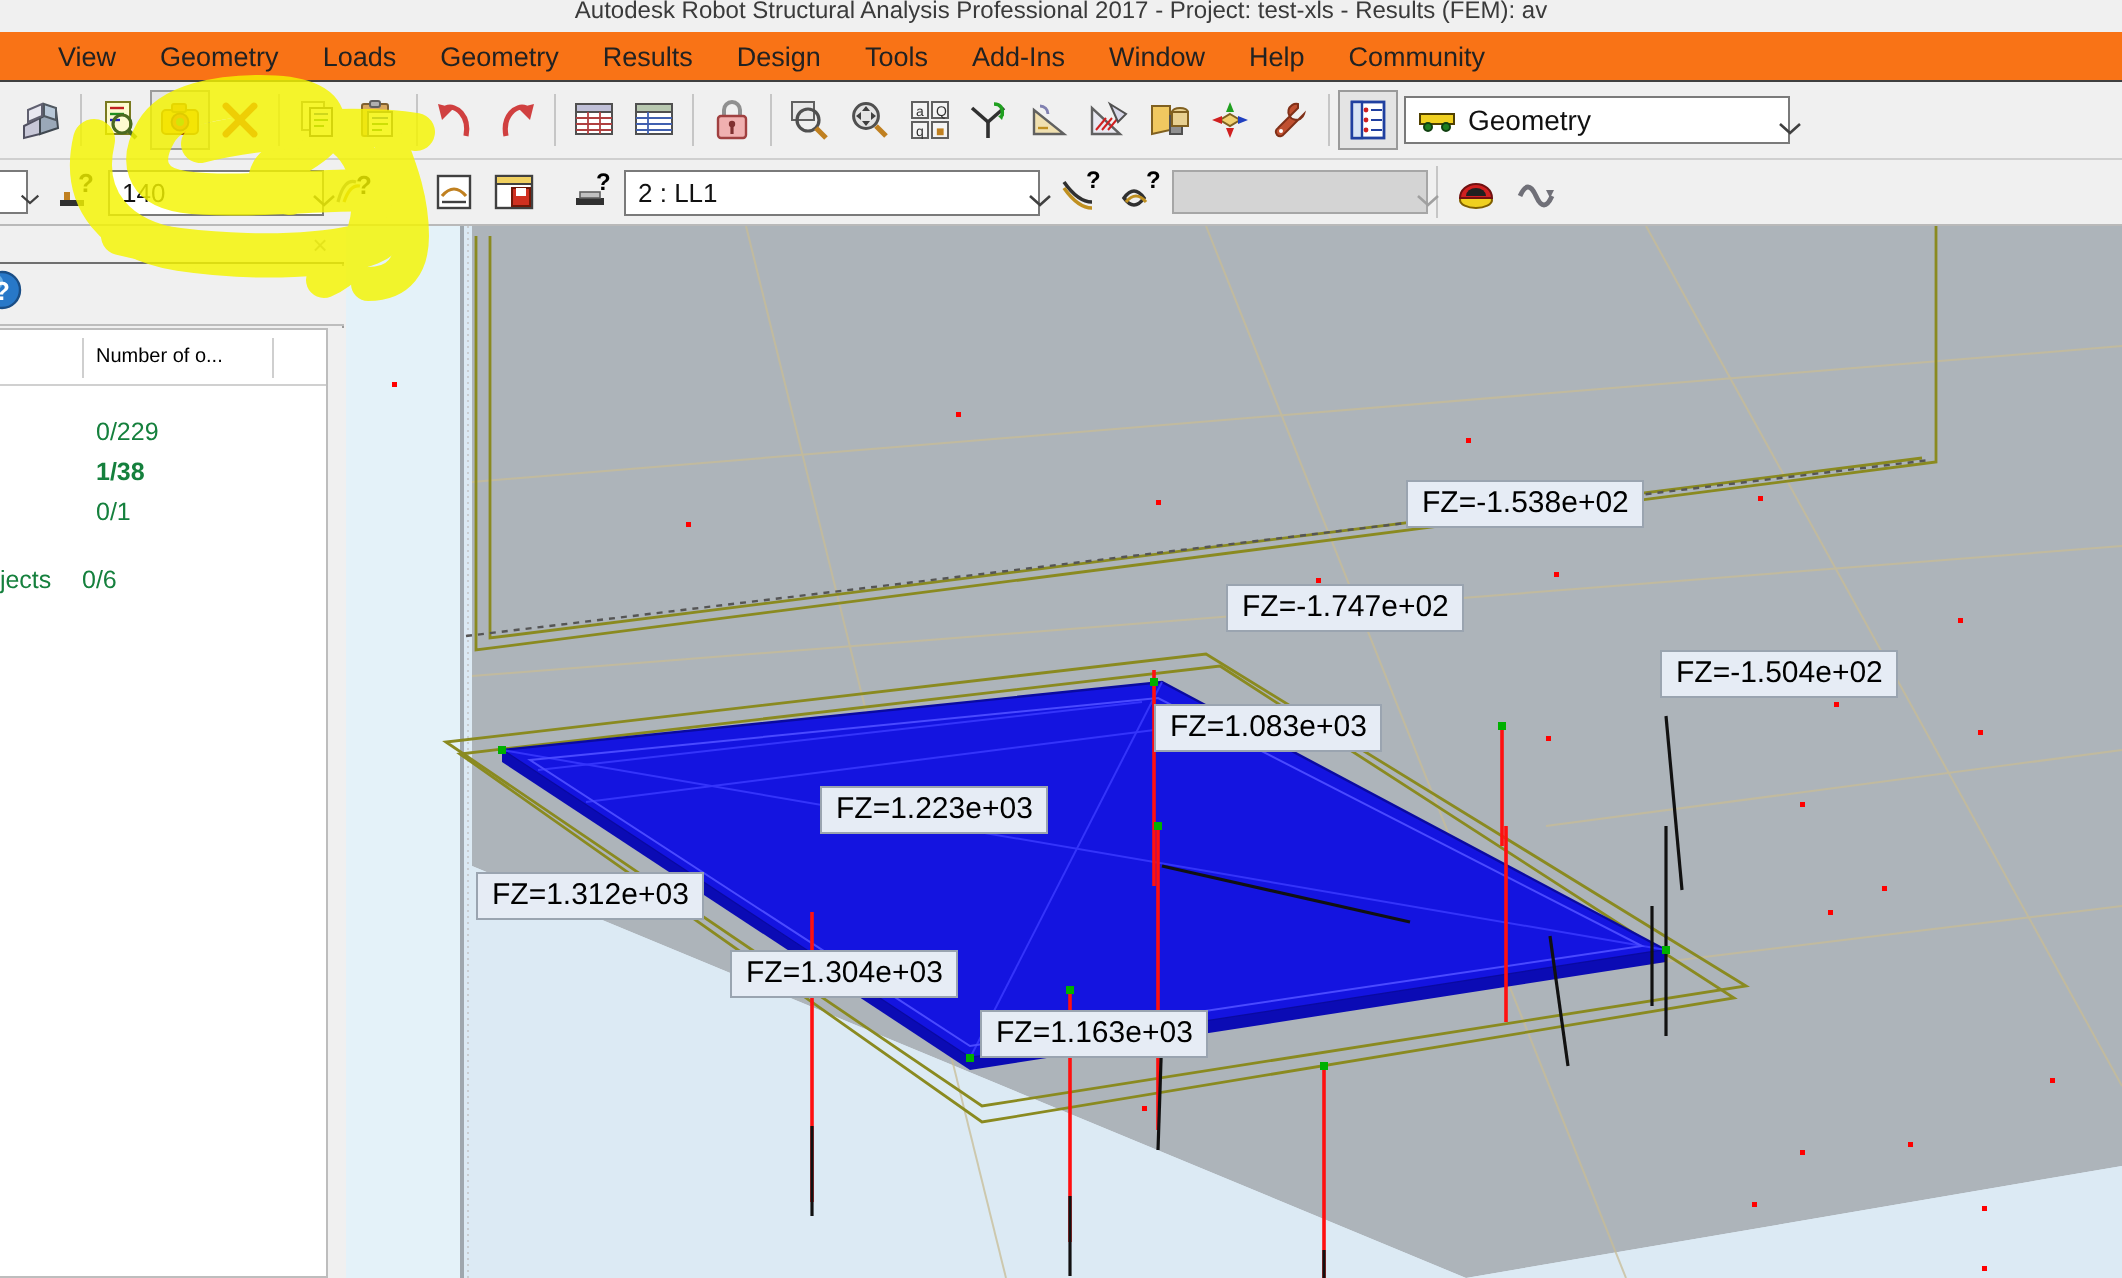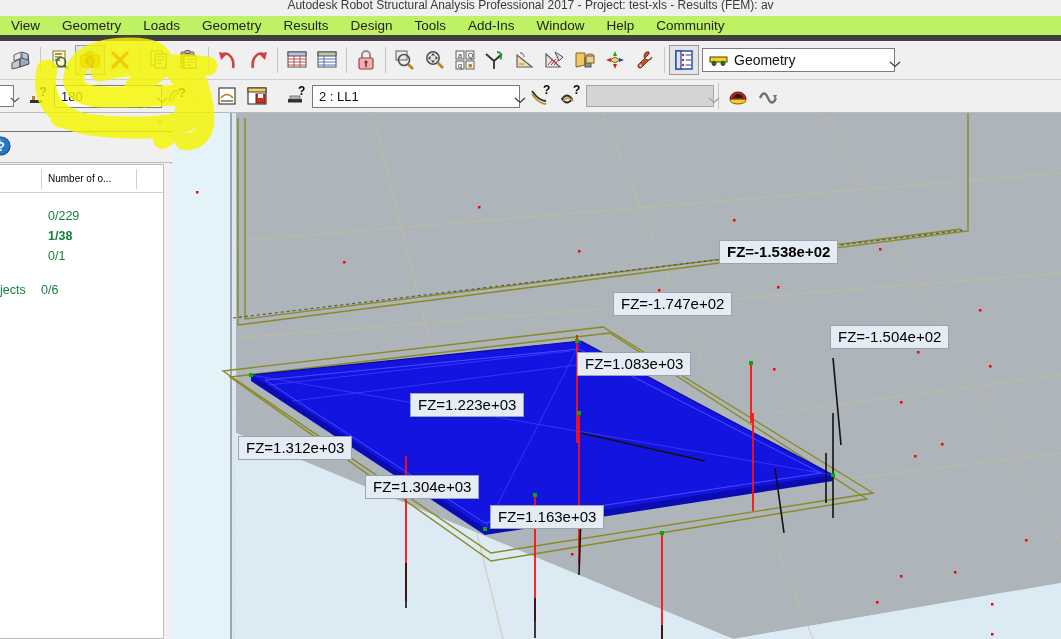--- a/index.html
+++ b/index.html
@@ -18,23 +18,23 @@
   }
   .titlebar-text {
     position: absolute; left: 0; top: -2px; width: 1061px;
     text-align: center; font-size: 12px; color: #3a3a3a;
     white-space: nowrap;
   }
 
   
   .menubar {
     position: absolute; left: 0; top: 16px; width: 1061px; height: 25px;
-    background: #bef264;
-    border-bottom: 6px solid #404040;
-    display: flex; align-items: center; padding-left: 0;
+    background: #f97316;
+    border-bottom: 1px solid #404040;
+    display: flex; align-items: center; padding-left: 18px;
   }
   .menu-item {
     font-size: 13.5px; color: #222; padding: 3px 11px; white-space: nowrap;
     cursor: default;
   }
 
   
   .toolbar {
     position: absolute; left: 0; width: 1061px;
     background: #f0f0f0;
@@ -430,21 +430,21 @@
 
     <div class="tb-btn">
       <svg class="ico" viewBox="0 0 22 22">
         <rect x="2" y="15" width="12" height="3" fill="#303030"></rect>
         <rect x="4" y="11" width="3" height="4" fill="#c08020"></rect>
         <text x="11" y="11" font-size="13" font-weight="bold" fill="#000" font-family="Liberation Sans">?</text>
       </svg>
     </div>
 
     <div class="combo" style="width:108px; height:23px;">
-      <span style="font-size:13px;">180</span>
+      <span style="font-size:13px;">140</span>
       <span class="caret">
         <svg width="12" height="8" viewBox="0 0 12 8">
             <path d="M1 2 L6 6.5 L11 2" fill="none" stroke="#404040" stroke-width="1.3"></path>
           </svg>
       </span>
     </div>
 
     <div class="tb-btn">
       <svg class="ico" viewBox="0 0 22 22">
         <path d="M3 16 q3 -12 9 -10" fill="none" stroke="#707070" stroke-width="1.6"></path>
@@ -684,21 +684,21 @@
         <rect x="703" y="488" width="2.5" height="2.5"></rect>
         <rect x="600" y="255" width="2.5" height="2.5"></rect>
         <rect x="744" y="238" width="2.5" height="2.5"></rect>
         <rect x="816" y="252" width="2.5" height="2.5"></rect>
         <rect x="398" y="440" width="2.5" height="2.5"></rect>
         <rect x="818" y="490" width="2.5" height="2.5"></rect>
         <rect x="818" y="520" width="2.5" height="2.5"></rect>
       </g>
     </svg>
 
-    <div class="vlabel" style="left:546px; top:127px;font-weight:bold;">FZ=-1.538e+02</div>
+    <div class="vlabel" style="left:530px; top:127px;">FZ=-1.538e+02</div>
     <div class="vlabel" style="left:440px; top:179px;">FZ=-1.747e+02</div>
     <div class="vlabel" style="left:657px; top:212px;">FZ=-1.504e+02</div>
     <div class="vlabel" style="left:404px; top:239px;">FZ=1.083e+03</div>
     <div class="vlabel" style="left:237px; top:280px;">FZ=1.223e+03</div>
     <div class="vlabel" style="left:65px;  top:323px;">FZ=1.312e+03</div>
     <div class="vlabel" style="left:192px; top:362px;">FZ=1.304e+03</div>
     <div class="vlabel" style="left:317px; top:392px;">FZ=1.163e+03</div>
   </div>
 
   <svg class="highlighter">

